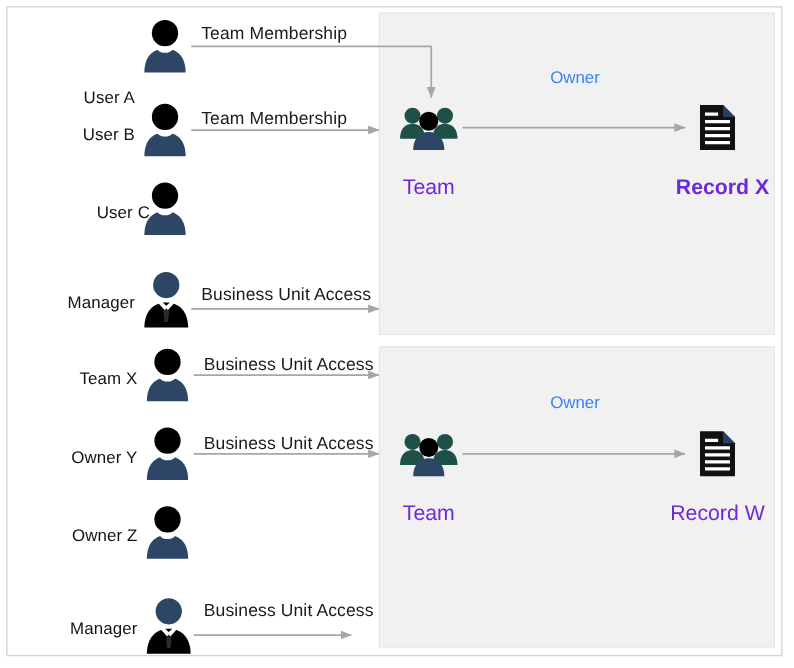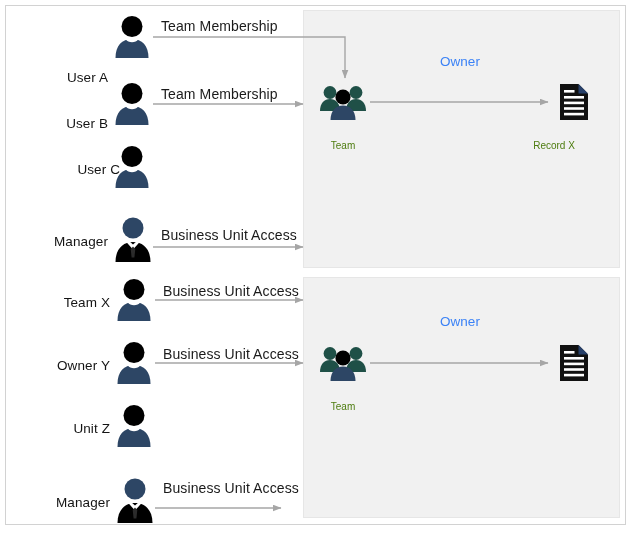--- a/index.html
+++ b/index.html
@@ -46,22 +46,22 @@
   }
   .edge-label {
     position: absolute;
     font-size: 14px;
     color: #1a1a1a;
     white-space: nowrap;
     letter-spacing: 0.1px;
   }
   .node-label {
     position: absolute;
-    font-size: 10px;
-    color: #4d7c0f;
+    font-size: 17px;
+    color: #6d28d9;
     white-space: nowrap;
     text-align: center;
   }
   .owner-label {
     position: absolute;
     font-size: 13.5px;
     color: #3b82f6;
     white-space: nowrap;
     text-align: center;
   }
@@ -113,21 +113,21 @@
   <div class="row-label" style="left:40px; top:32px; width:68px;margin-top:38px;">User A</div>
   <div class="icon-person" style="left:114px; top:14px;">
     <svg width="36" height="44" viewBox="0 0 36 44">
       <circle cx="18" cy="12.5" r="10.5" fill="#000000"></circle>
       <path d="M1.5,44 C1.5,31.5 8,25 18,25 C28,25 34.5,31.5 34.5,44 Z" fill="#2d4665"></path>
       <path d="M12,25.5 C13.8,29.2 22.2,29.2 24,25.5 L24,24 L12,24 Z" fill="#ffffff"></path>
     </svg>
   </div>
   <div class="edge-label" style="left:161px; top:18px;">Team Membership</div>
 
-  <div class="row-label" style="left:40px; top:116px; width:68px;">User B</div>
+  <div class="row-label" style="left:40px; top:100px; width:68px;">User B</div>
   <div class="icon-person" style="left:114px; top:81px;">
     <svg width="36" height="44" viewBox="0 0 36 44">
       <circle cx="18" cy="12.5" r="10.5" fill="#000000"></circle>
       <path d="M1.5,44 C1.5,31.5 8,25 18,25 C28,25 34.5,31.5 34.5,44 Z" fill="#2d4665"></path>
       <path d="M12,25.5 C13.8,29.2 22.2,29.2 24,25.5 L24,24 L12,24 Z" fill="#ffffff"></path>
     </svg>
   </div>
   <div class="edge-label" style="left:161px; top:86px;">Team Membership</div>
 
   <div class="row-label" style="left:52px; top:162px; width:68px;">User C</div>
@@ -168,21 +168,21 @@
     <svg width="28" height="36" viewBox="0 0 28 36">
       <path d="M0,0 L18.5,0 L28,9.5 L28,36 L0,36 Z" fill="#111111"></path>
       <path d="M18.5,0 L28,9.5 L18.5,9.5 Z" fill="#27406a"></path>
       <rect x="4" y="6" width="10.5" height="2.6" fill="#ffffff"></rect>
       <rect x="4" y="12" width="20" height="2.6" fill="#ffffff"></rect>
       <rect x="4" y="17.6" width="20" height="2.6" fill="#ffffff"></rect>
       <rect x="4" y="23.2" width="20" height="2.6" fill="#ffffff"></rect>
       <rect x="4" y="28.8" width="20" height="2.6" fill="#ffffff"></rect>
     </svg>
   </div>
-  <div class="node-label" style="left:508px; top:140px; width:92px;">Record X</div>
+  <div class="node-label" style="left:532px; top:140px; width:92px;font-weight:bold;">Record X</div>
 
   <div class="row-label" style="left:42px; top:295px; width:68px;">Team X</div>
   <div class="icon-person" style="left:116px; top:277px;">
     <svg width="36" height="44" viewBox="0 0 36 44">
       <circle cx="18" cy="12.5" r="10.5" fill="#000000"></circle>
       <path d="M1.5,44 C1.5,31.5 8,25 18,25 C28,25 34.5,31.5 34.5,44 Z" fill="#2d4665"></path>
       <path d="M12,25.5 C13.8,29.2 22.2,29.2 24,25.5 L24,24 L12,24 Z" fill="#ffffff"></path>
     </svg>
   </div>
   <div class="edge-label" style="left:163px; top:283px;">Business Unit Access</div>
@@ -190,21 +190,21 @@
   <div class="row-label" style="left:42px; top:358px; width:68px;">Owner Y</div>
   <div class="icon-person" style="left:116px; top:340px;">
     <svg width="36" height="44" viewBox="0 0 36 44">
       <circle cx="18" cy="12.5" r="10.5" fill="#000000"></circle>
       <path d="M1.5,44 C1.5,31.5 8,25 18,25 C28,25 34.5,31.5 34.5,44 Z" fill="#2d4665"></path>
       <path d="M12,25.5 C13.8,29.2 22.2,29.2 24,25.5 L24,24 L12,24 Z" fill="#ffffff"></path>
     </svg>
   </div>
   <div class="edge-label" style="left:163px; top:346px;">Business Unit Access</div>
 
-  <div class="row-label" style="left:42px; top:421px; width:68px;">Unit Z</div>
+  <div class="row-label" style="left:42px; top:421px; width:68px;">Owner Z</div>
   <div class="icon-person" style="left:116px; top:403px;">
     <svg width="36" height="44" viewBox="0 0 36 44">
       <circle cx="18" cy="12.5" r="10.5" fill="#000000"></circle>
       <path d="M1.5,44 C1.5,31.5 8,25 18,25 C28,25 34.5,31.5 34.5,44 Z" fill="#2d4665"></path>
       <path d="M12,25.5 C13.8,29.2 22.2,29.2 24,25.5 L24,24 L12,24 Z" fill="#ffffff"></path>
     </svg>
   </div>
 
   <div class="row-label" style="left:32px; top:495px; width:78px;">Manager</div>
   <div class="icon-manager" style="left:116px; top:477px;">
@@ -235,14 +235,15 @@
     <svg width="28" height="36" viewBox="0 0 28 36">
       <path d="M0,0 L18.5,0 L28,9.5 L28,36 L0,36 Z" fill="#111111"></path>
       <path d="M18.5,0 L28,9.5 L18.5,9.5 Z" fill="#27406a"></path>
       <rect x="4" y="6" width="10.5" height="2.6" fill="#ffffff"></rect>
       <rect x="4" y="12" width="20" height="2.6" fill="#ffffff"></rect>
       <rect x="4" y="17.6" width="20" height="2.6" fill="#ffffff"></rect>
       <rect x="4" y="23.2" width="20" height="2.6" fill="#ffffff"></rect>
       <rect x="4" y="28.8" width="20" height="2.6" fill="#ffffff"></rect>
     </svg>
   </div>
+  <div class="node-label" style="left:528px; top:401px; width:92px;">Record W</div>
 
 </div>
 
 </body></html>

